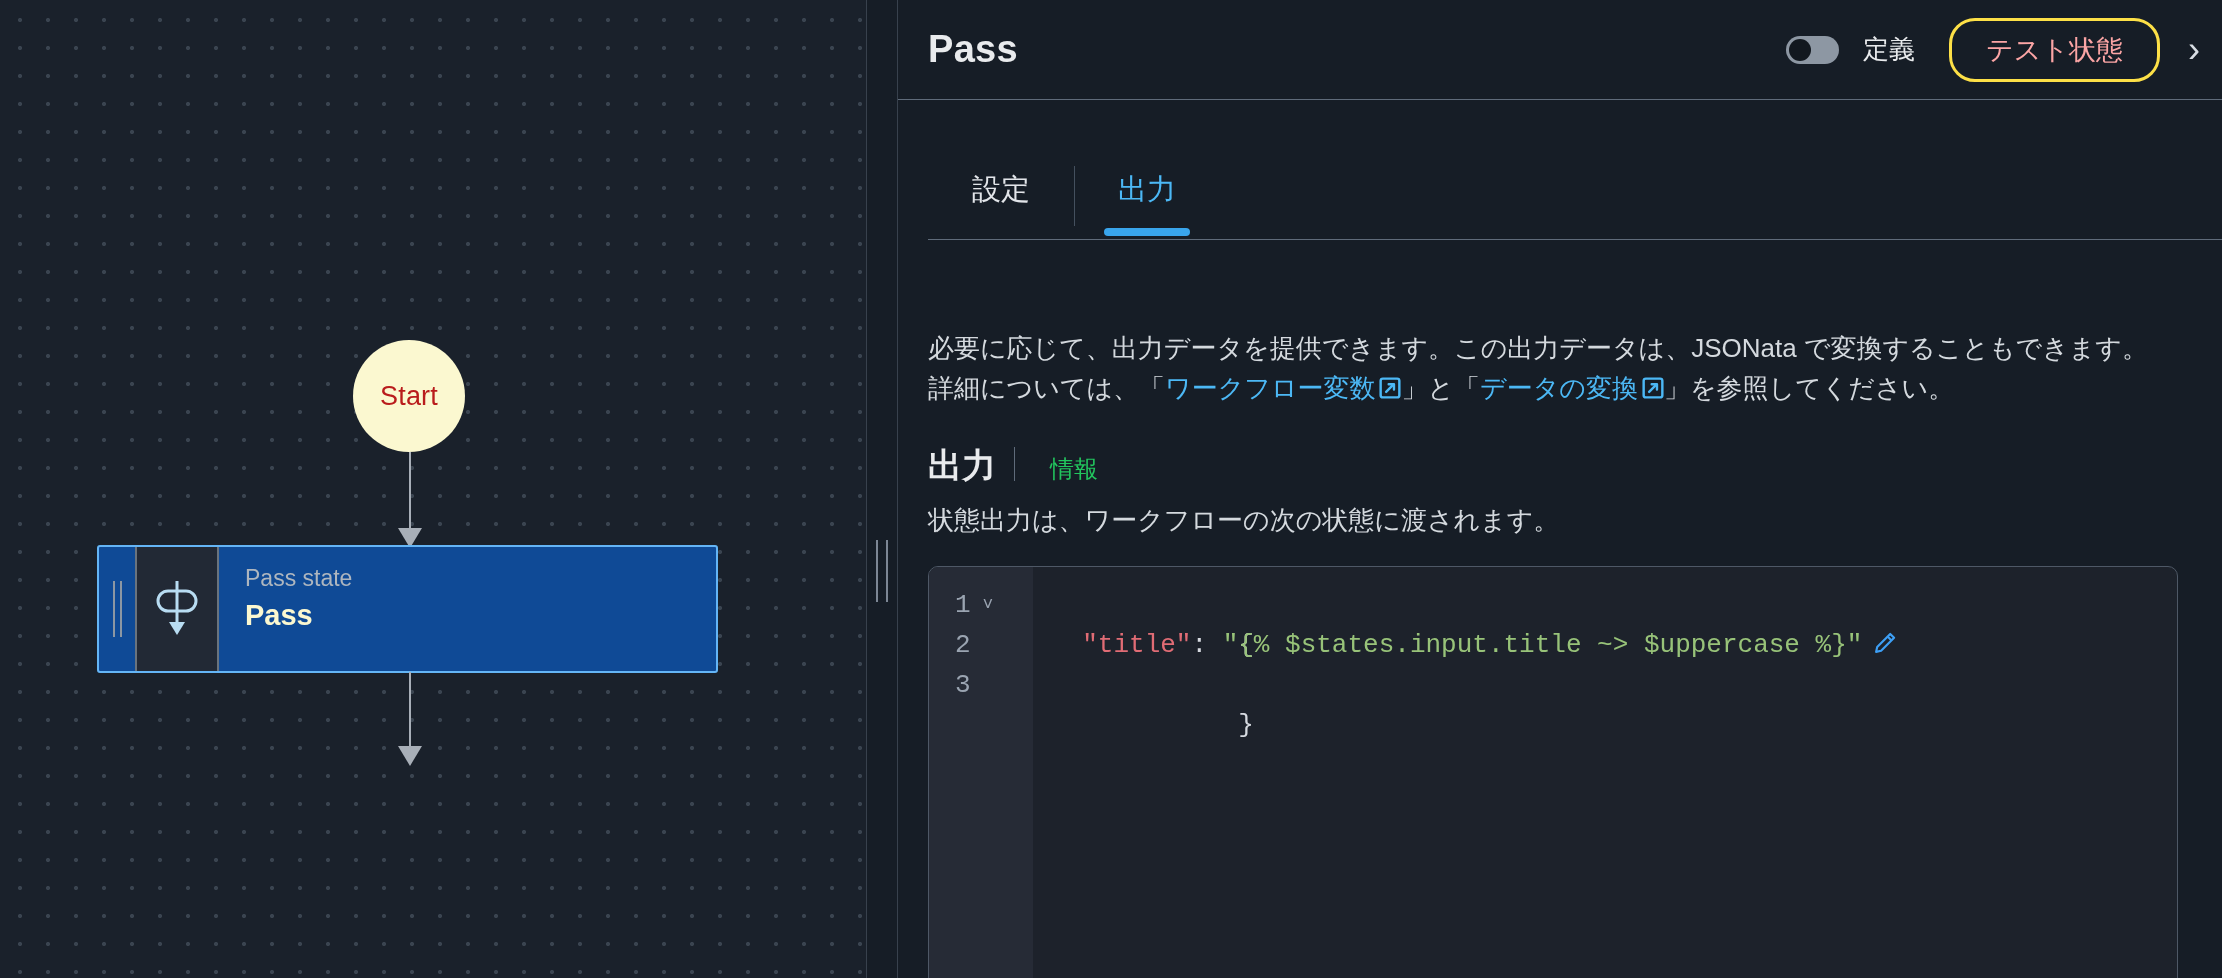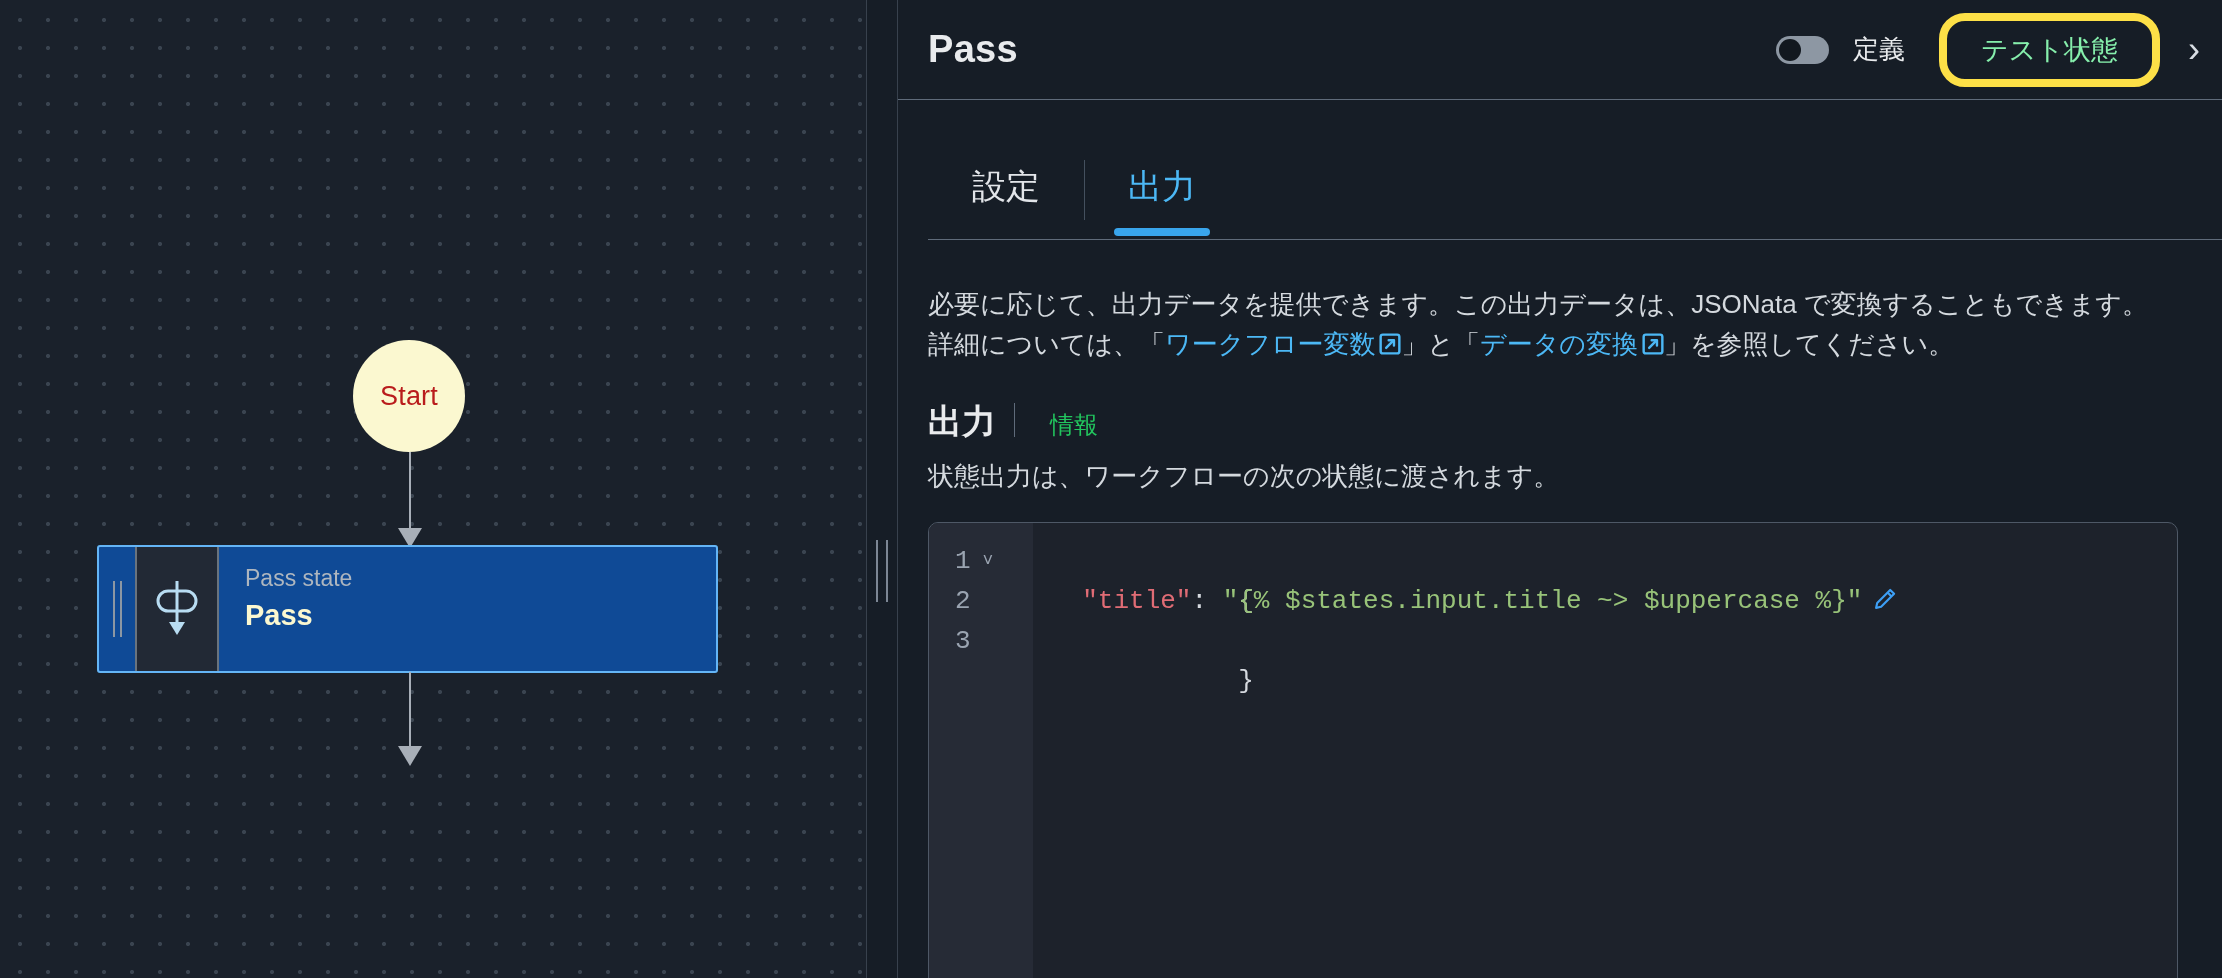--- a/index.html
+++ b/index.html
@@ -115,23 +115,23 @@
     background:#8d97a3; position:relative;
   }
   .toggle .knob {
     position:absolute; left:3px; top:3px;
     width:22px; height:22px; border-radius:50%;
     background:#12181f;
   }
   .toggle-label { color:#e9ebed; font-size:26px; }
 
   #test-state-btn {
-    border:8px solid #fde047;
+    border:3px solid #fde047;
     border-radius:26px;
-    color:#86efac;
+    color:#fca5a5;
     font-size:27px;
     padding:11px 34px;
     background:transparent;
     white-space:nowrap;
     font-family:inherit;
   }
   #collapse-chevron {
     color:#d8dde3; font-size:36px; font-weight:300;
     margin-left:28px; margin-right:6px;
     line-height:1;
@@ -145,41 +145,41 @@
     display:flex; align-items:flex-end;
   }
   #tabs:after {
     content:""; position:absolute;
     left:30px; right:0; bottom:0;
     height:1px; background:#5f6b7a;
   }
   .tab {
     position:relative;
     padding:0 44px 30px 44px;
-    font-size:34px;
+    font-size:29px;
     color:#e2e5e9;
     background:transparent; border:none;
     font-family:inherit;
     cursor:pointer;
   }
   .tab + .tab:before {
     content:""; position:absolute; left:0; top:-4px;
     width:1px; height:60px; background:#44505e;
   }
   .tab.active { color:#4cb8f5; }
   .tab.active:after {
     content:""; position:absolute;
     left:30px; right:30px; bottom:4px;
     height:8px; border-radius:4px; background:#39a5ec;
   }
 
   
   #content { padding:44px 36px 0 30px; }
   .desc {
-    color:#d4d9de; font-size:26px; line-height:1.55;
+    color:#d4d9de; font-size:26px; line-height:1.55;margin-top:44px;
   }
   .desc a { color:#4cb8f5; text-decoration:none; }
   .ext-icon {
     display:inline-block; vertical-align:-2px;
     margin-left:4px;
   }
 
   .section-head {
     display:flex; align-items:baseline;
     margin-top:32px;

